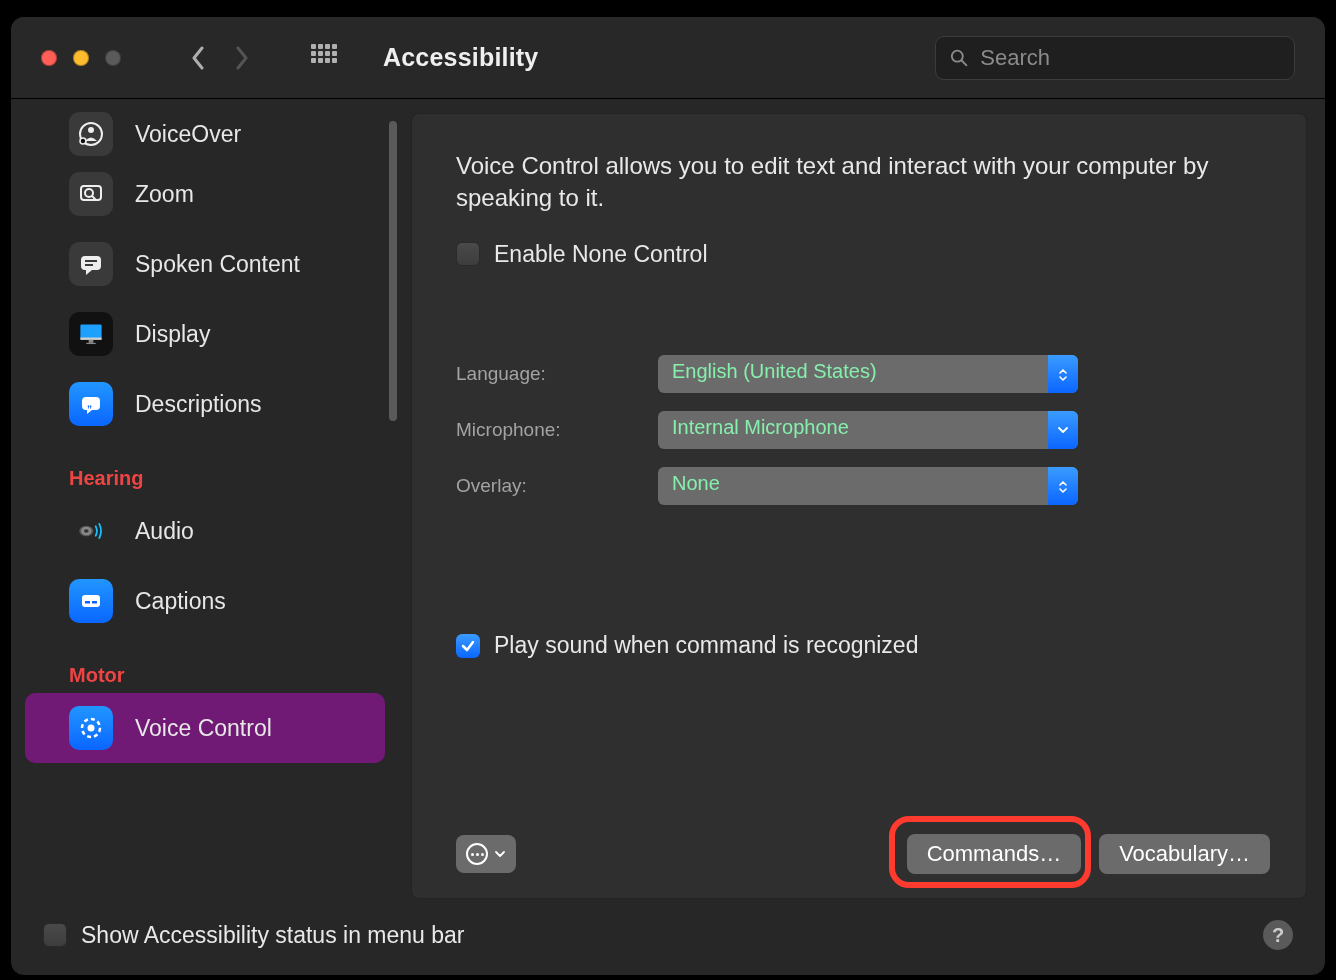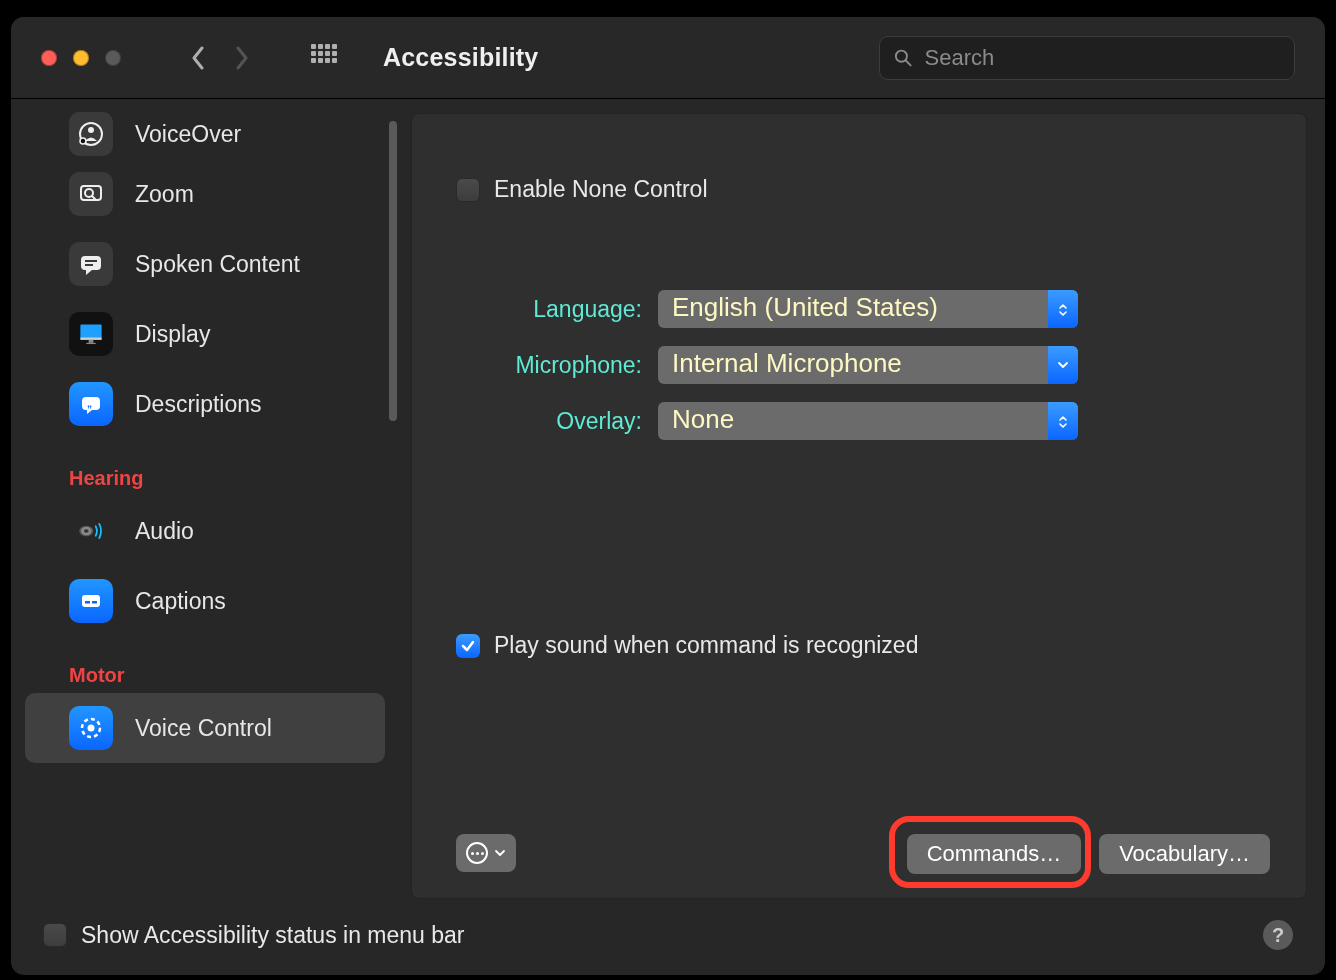--- a/index.html
+++ b/index.html
@@ -62,21 +62,21 @@
     letter-spacing: .2px;
   }
 
   .spacer { flex: 1; }
 
   .search-box {
     background: #1f1f1f;
     border: 1px solid #3c3c3c;
     border-radius: 9px;
     height: 44px;
-    width: 416px;
+    width: 360px;
     display: flex; align-items:center;
     padding: 0 14px;
     gap: 10px;
   }
   .search-box svg { width: 20px; height: 20px; }
   .search-box input {
     background: transparent; border:0; outline:0;
     color: #ddd; font-size: 22px;
     width: 100%;
   }
@@ -120,21 +120,21 @@
     display: flex; align-items: center; gap: 22px;
     padding: 0 0 0 44px;
     border-radius: 10px;
     margin-right: 26px;
     font-size: 23px;
     color: #e7e7e7;
     text-align: right;
   }
   .row.first { height: 50px; margin-top: 6px; }
   .row.selected {
-    background: #404040;
+    background: #701a75;
   }
 
   .ic {
     width: 44px; height: 44px; border-radius: 10px;
     display:flex; align-items:center; justify-content:center;
     background: #3a3a3a;
   }
   .ic svg { width: 26px; height: 26px; }
 
   .ic-display { background:#111; padding:0; }
@@ -186,35 +186,35 @@
   .cbox.checked svg { width: 16px; height: 16px; }
 
   .form {
     margin-top: 78px;
   }
   .form-row {
     display:flex; align-items:center; gap: 16px;
     height: 56px;
   }
   .form-label {
-    text-align: right;
+    text-align: left;
     width: 186px;
-    font-size: 23px;
-    color: #5eead4;
+    font-size: 19px;
+    color: #a3a3a3;
   }
   .select {
     position: relative;
     background: #6b6b6b;
     border-radius: 6px;
     height: 38px;
     width: 420px;
     display:flex; align-items:center;
     padding: 0 0 4px 14px;
-    font-size: 26px;
-    color: #fef9c3;
+    font-size: 20px;
+    color: #86efac;
   }
   .select .endcap {
     position:absolute;
     right:0; top:0; bottom:0;
     width: 30px;
     background: linear-gradient(#3b9bff,#0a66ff);
     border-top-right-radius: 6px;
     border-bottom-right-radius: 6px;
     display:flex; align-items:center; justify-content:center;
   }
@@ -226,21 +226,21 @@
     left: 44px;
     top: 508px;
   }
   .lower-checks .checkbox-line { margin-top: 10px; }
 
   .bottom-row {
     position:absolute;
     left: 44px;
     right: 36px;
     bottom: 24px;
-    display:flex; align-items:flex-start;
+    display:flex; align-items:center;
   }
   .more-btn {
     height: 38px;
     background: #6b6b6b;
     border-radius: 8px;
     display:flex; align-items:center; justify-content:center;
     padding: 0 10px;
     gap: 6px;
   }
   .more-btn .circ {
@@ -450,20 +450,21 @@
           </div>
           <span>Voice Control</span>
         </div>
 
       </div>
     </div>
 
     <div class="main">
       <div class="sheet">
 
+        <div class="intro">Voice Control allows you to edit text and interact with your computer by speaking to it.</div>
 
         <div class="checkbox-line">
           <div class="cbox unchecked"></div>
           <span>Enable None Control</span>
         </div>
 
         <div class="form">
 
           <div class="form-row">
             <div class="form-label">Language:</div>

